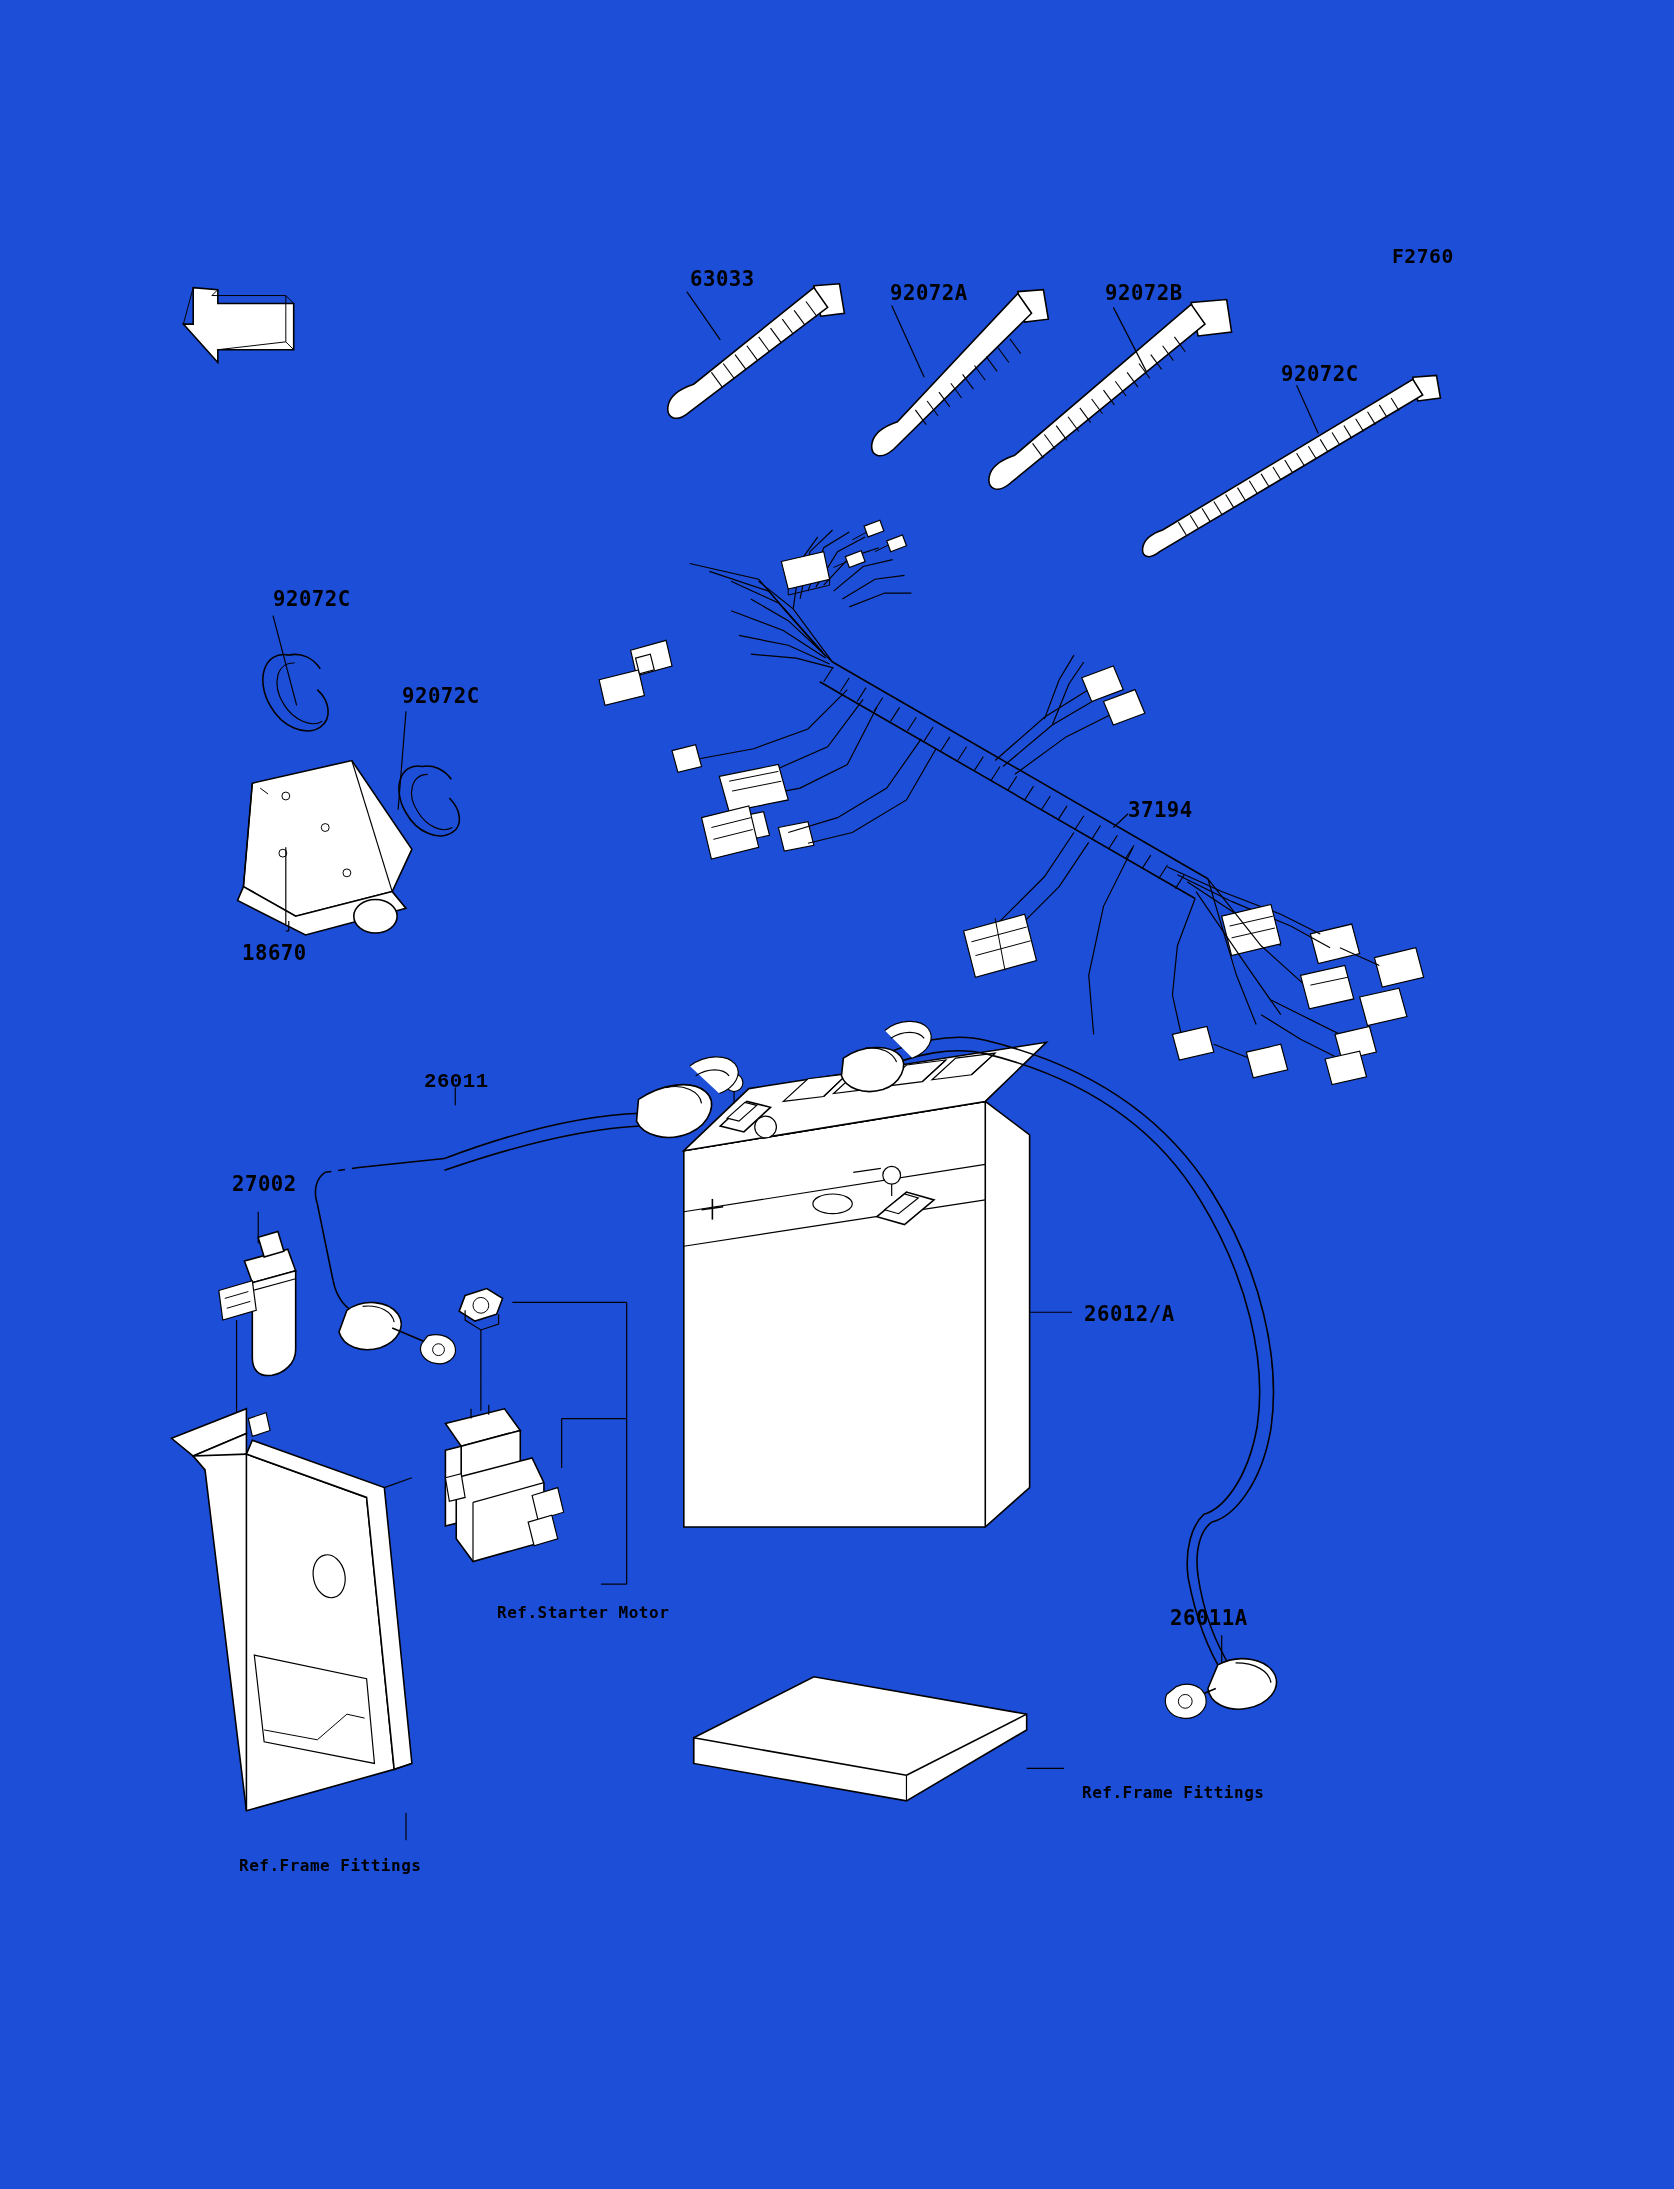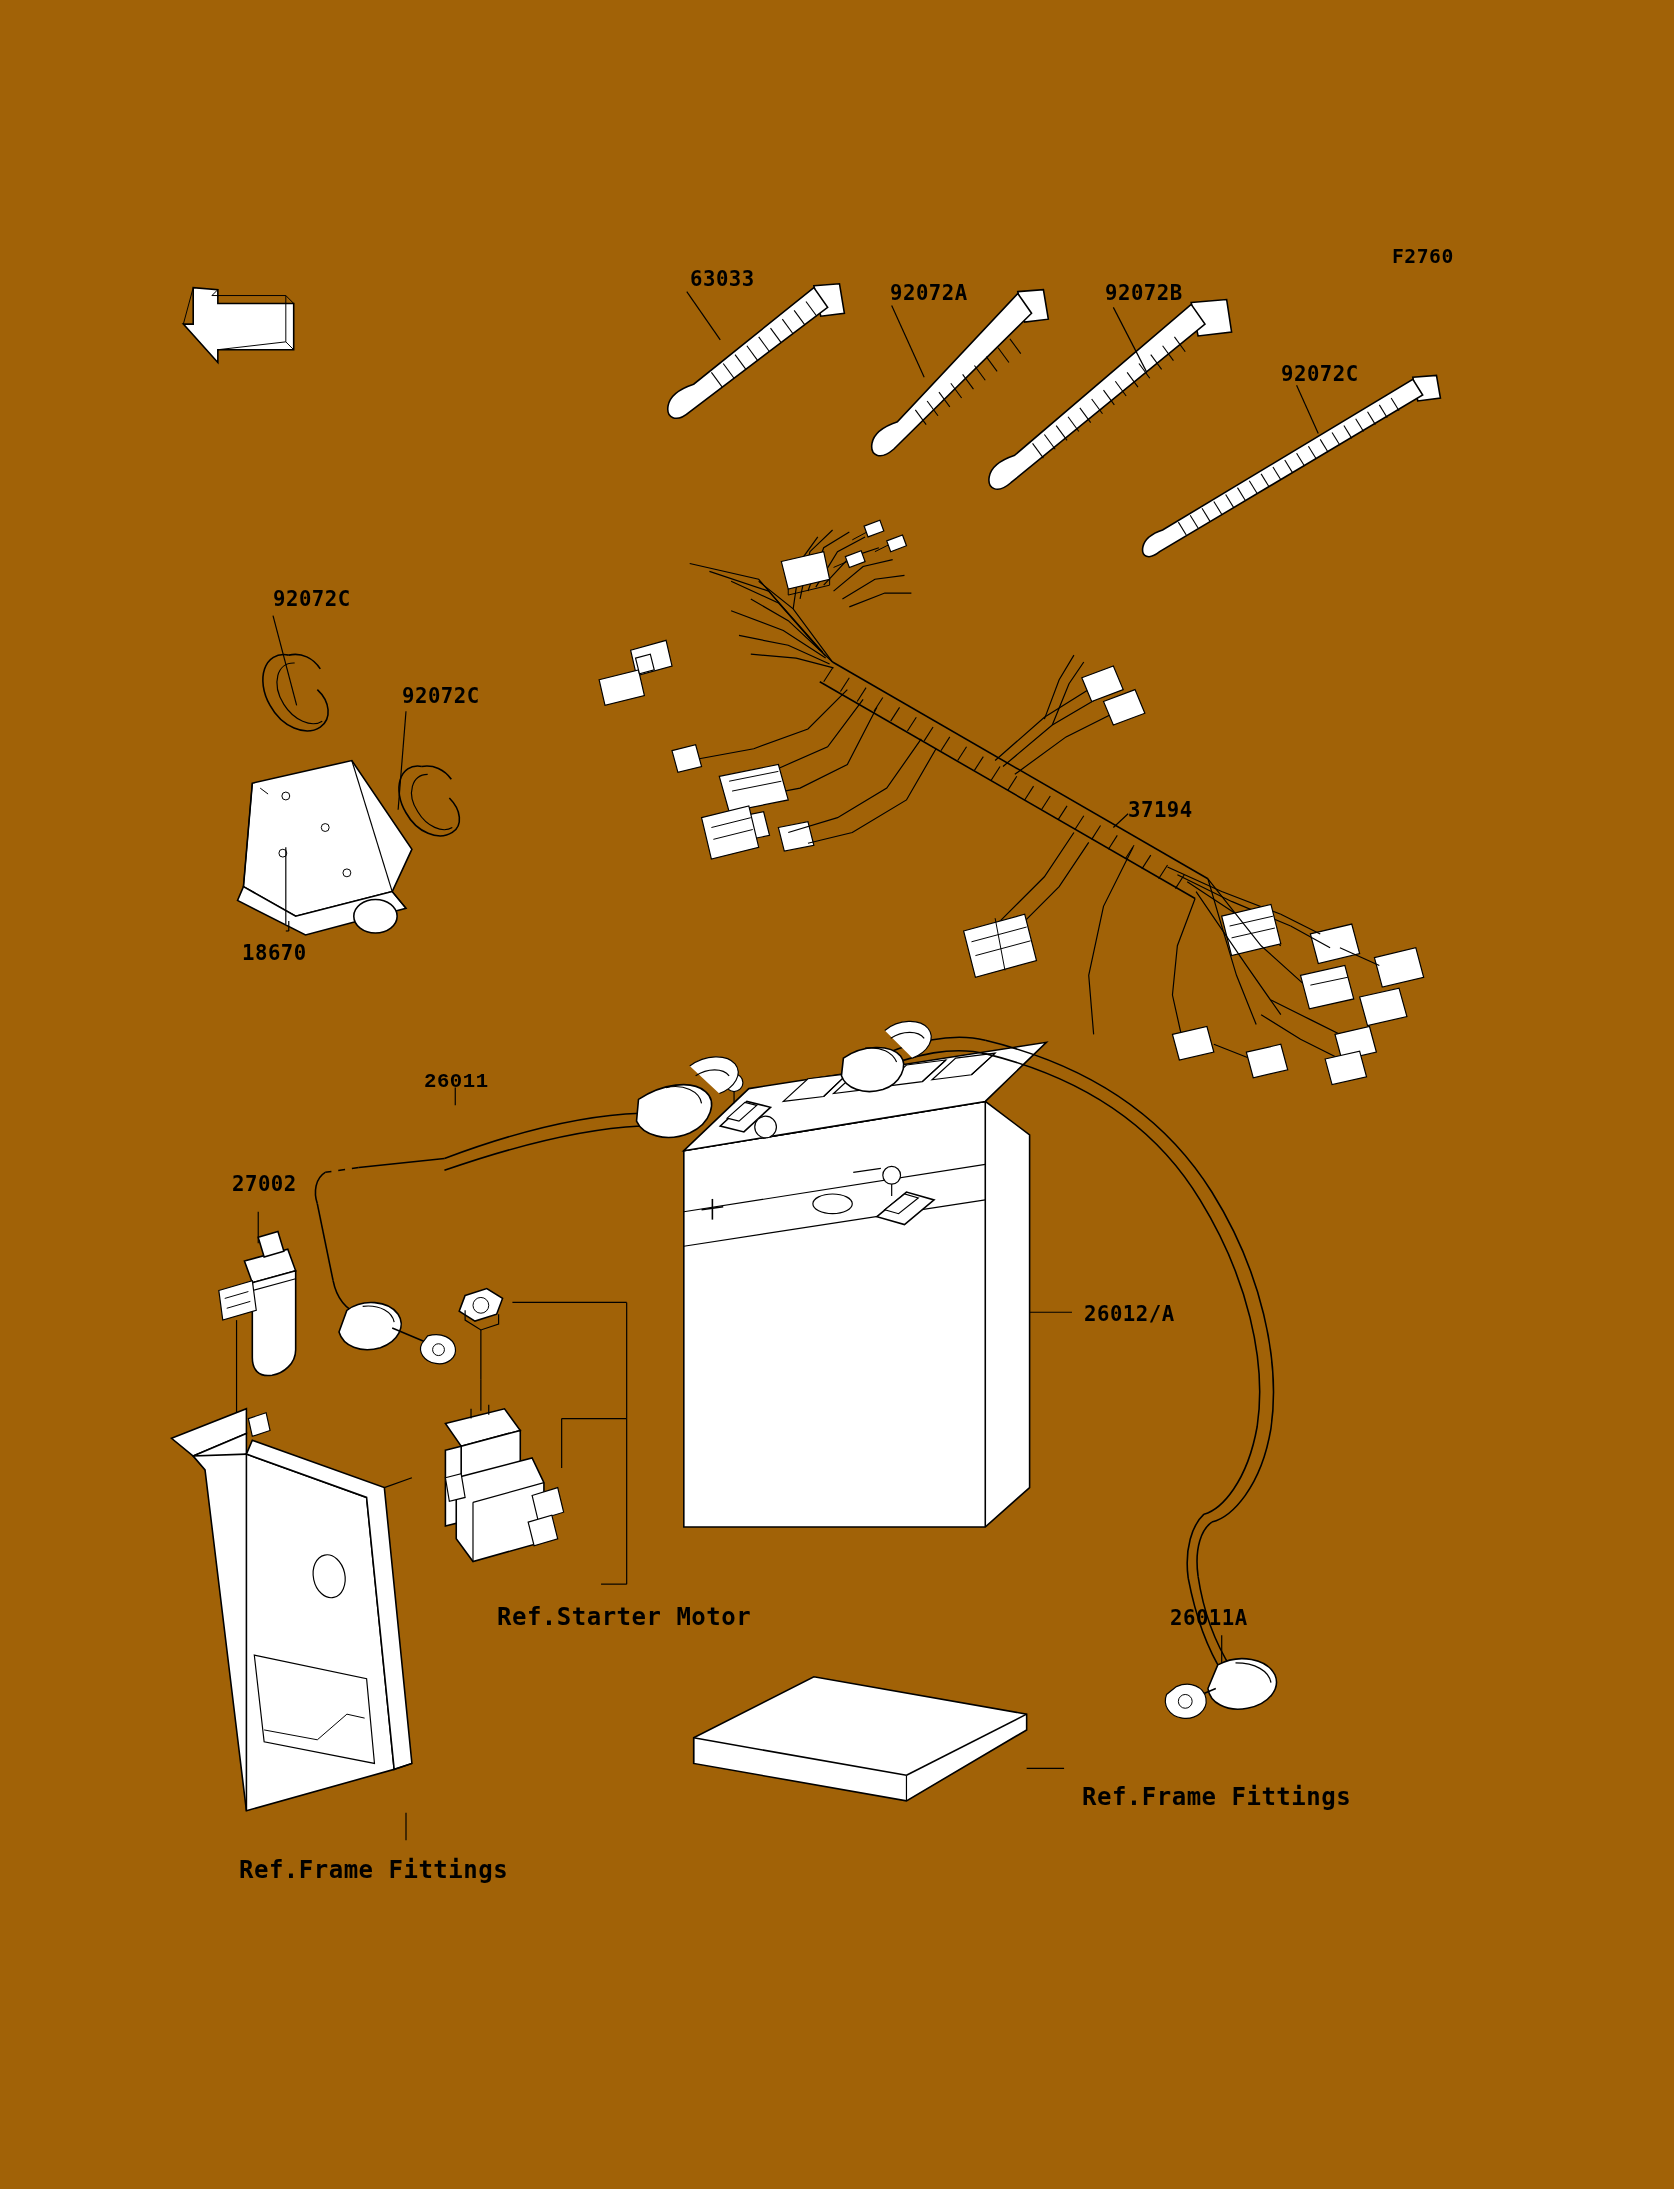--- a/index.html
+++ b/index.html
@@ -7,33 +7,33 @@
     padding: 0;
     background: #ffffff;
   }
   body {
     font-family: "DejaVu Sans Mono", monospace;
   }
   #page {
     position: relative;
     width: 1675px;
     height: 2190px;
-    background: #a16207;
+    background: #1d4ed8;
     overflow: hidden;
   }
   .lbl {
     position: absolute;
     font-family: "DejaVu Sans Mono", monospace;
     font-weight: bold;
     color: #000000;
     white-space: nowrap;
     letter-spacing: 0.5px;
   }
   .lbl-part { font-size: 20.7px; }
-  .lbl-ref  { font-size: 24px; }
+  .lbl-ref  { font-size: 16px; }
   .lbl-code { font-size: 19.7px; }
   svg.art {
     position: absolute;
     left: 0;
     top: 0;
     width: 1675px;
     height: 2190px;
     pointer-events: none;
   }
   .ln { stroke: #000; stroke-width: 1.6; fill: none; }

